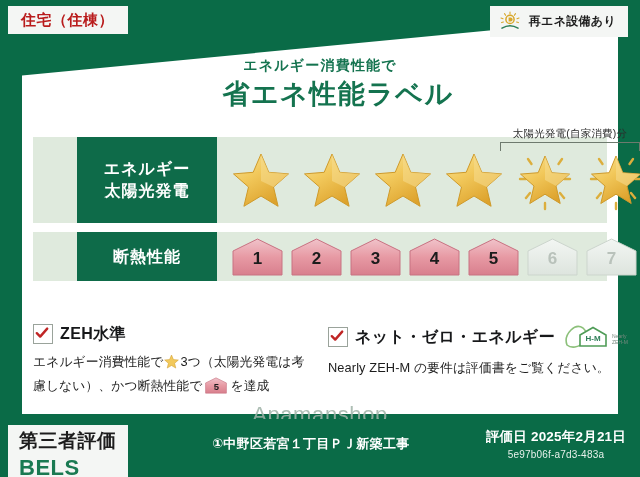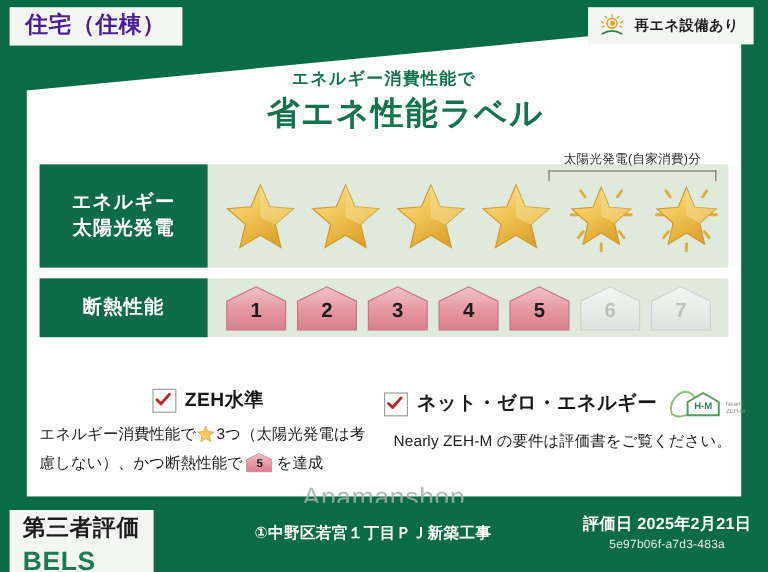--- a/index.html
+++ b/index.html
@@ -35,22 +35,22 @@
     background: #ffffff;
     clip-path: polygon(0% 100%, 0% 14.5%, 100% 0%, 100% 100%);
   }
 
   
   .type-chip {
     position: absolute;
     left: 8px;
     top: 6px;
     background: #f4f6f4;
-    color: #4c1d95;
-    font-size: 19px;
+    color: #b91c1c;
+    font-size: 15px;
     font-weight: bold;
     letter-spacing: 0.5px;
     padding: 6px 14px 7px 13px;
     line-height: 1;
     z-index: 6;
     text-align: right;
   }
 
   
   .renew-chip {
@@ -124,20 +124,21 @@
     color: #ffffff;
     display: flex;
     flex-direction: column;
     align-items: center;
     justify-content: center;
     font-size: 16px;
     font-weight: bold;
     letter-spacing: 1px;
     line-height: 1.35;
     text-align: center;
+    margin-left: 44px;
   }
   .row-body {
     flex: 1 1 auto;
     position: relative;
     display: flex;
     align-items: center;
   }
 
   
   .stars {
@@ -214,21 +215,20 @@
     display: flex;
     gap: 14px;
     z-index: 5;
   }
   .claim { width: 285px; }
   .claim-head {
     display: flex;
     align-items: center;
     gap: 7px;
     margin-bottom: 8px;
-    justify-content: center;
   }
   .checkbox {
     width: 18px;
     height: 18px;
     flex: 0 0 18px;
     border: 1.4px solid #9aa39b;
     background: #ffffff;
     position: relative;
   }
   .checkbox svg { position: absolute; left: 1px; top: 1px; }

